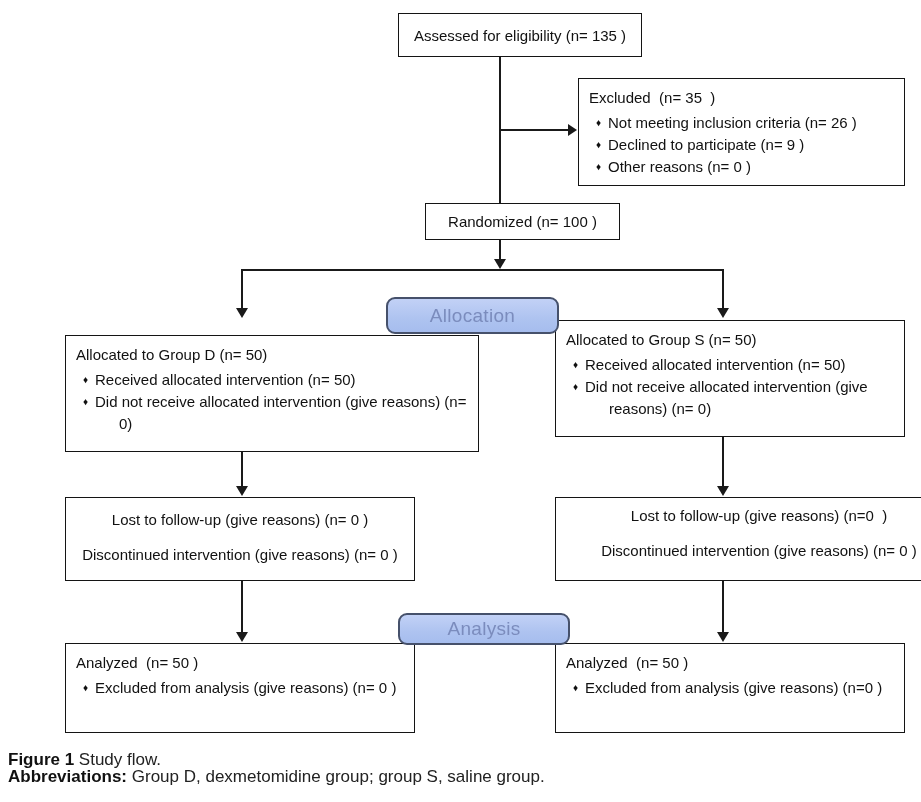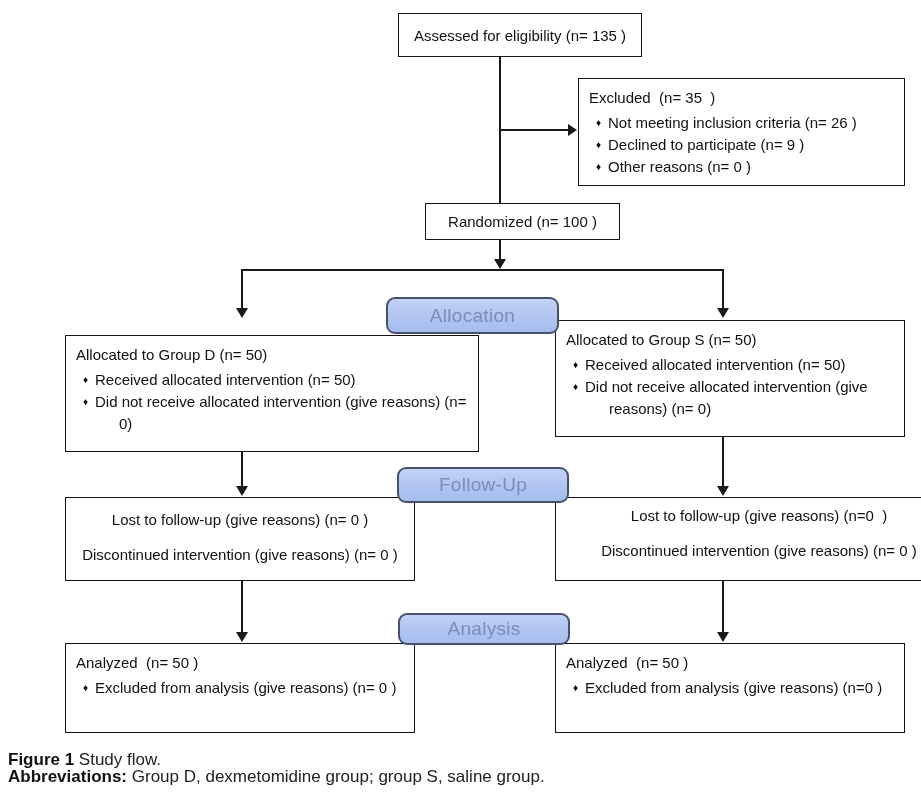--- a/index.html
+++ b/index.html
@@ -82,23 +82,20 @@
   #caption b { font-weight:700; color:#111; }
 </style>
 </head>
 <body>
 
 <div id="canvas">
 
   <div class="stage" id="stage-allocation">
     <span>Allocation</span>
   </div>
-  <div class="stage" id="stage-followup">
-    <span>Follow-Up</span>
-  </div>
   <div class="stage" id="stage-analysis">
     <span>Analysis</span>
   </div>
 
   <div class="line" id="ln-assessed-rand"></div>
   <div class="line" id="ln-excluded-h"></div>
   <div class="ah-right" id="ah-excluded"></div>
   <div class="line" id="ln-rand-down"></div>
   <div class="ah-down" id="ah-rand"></div>
   <div class="line" id="ln-split"></div>

